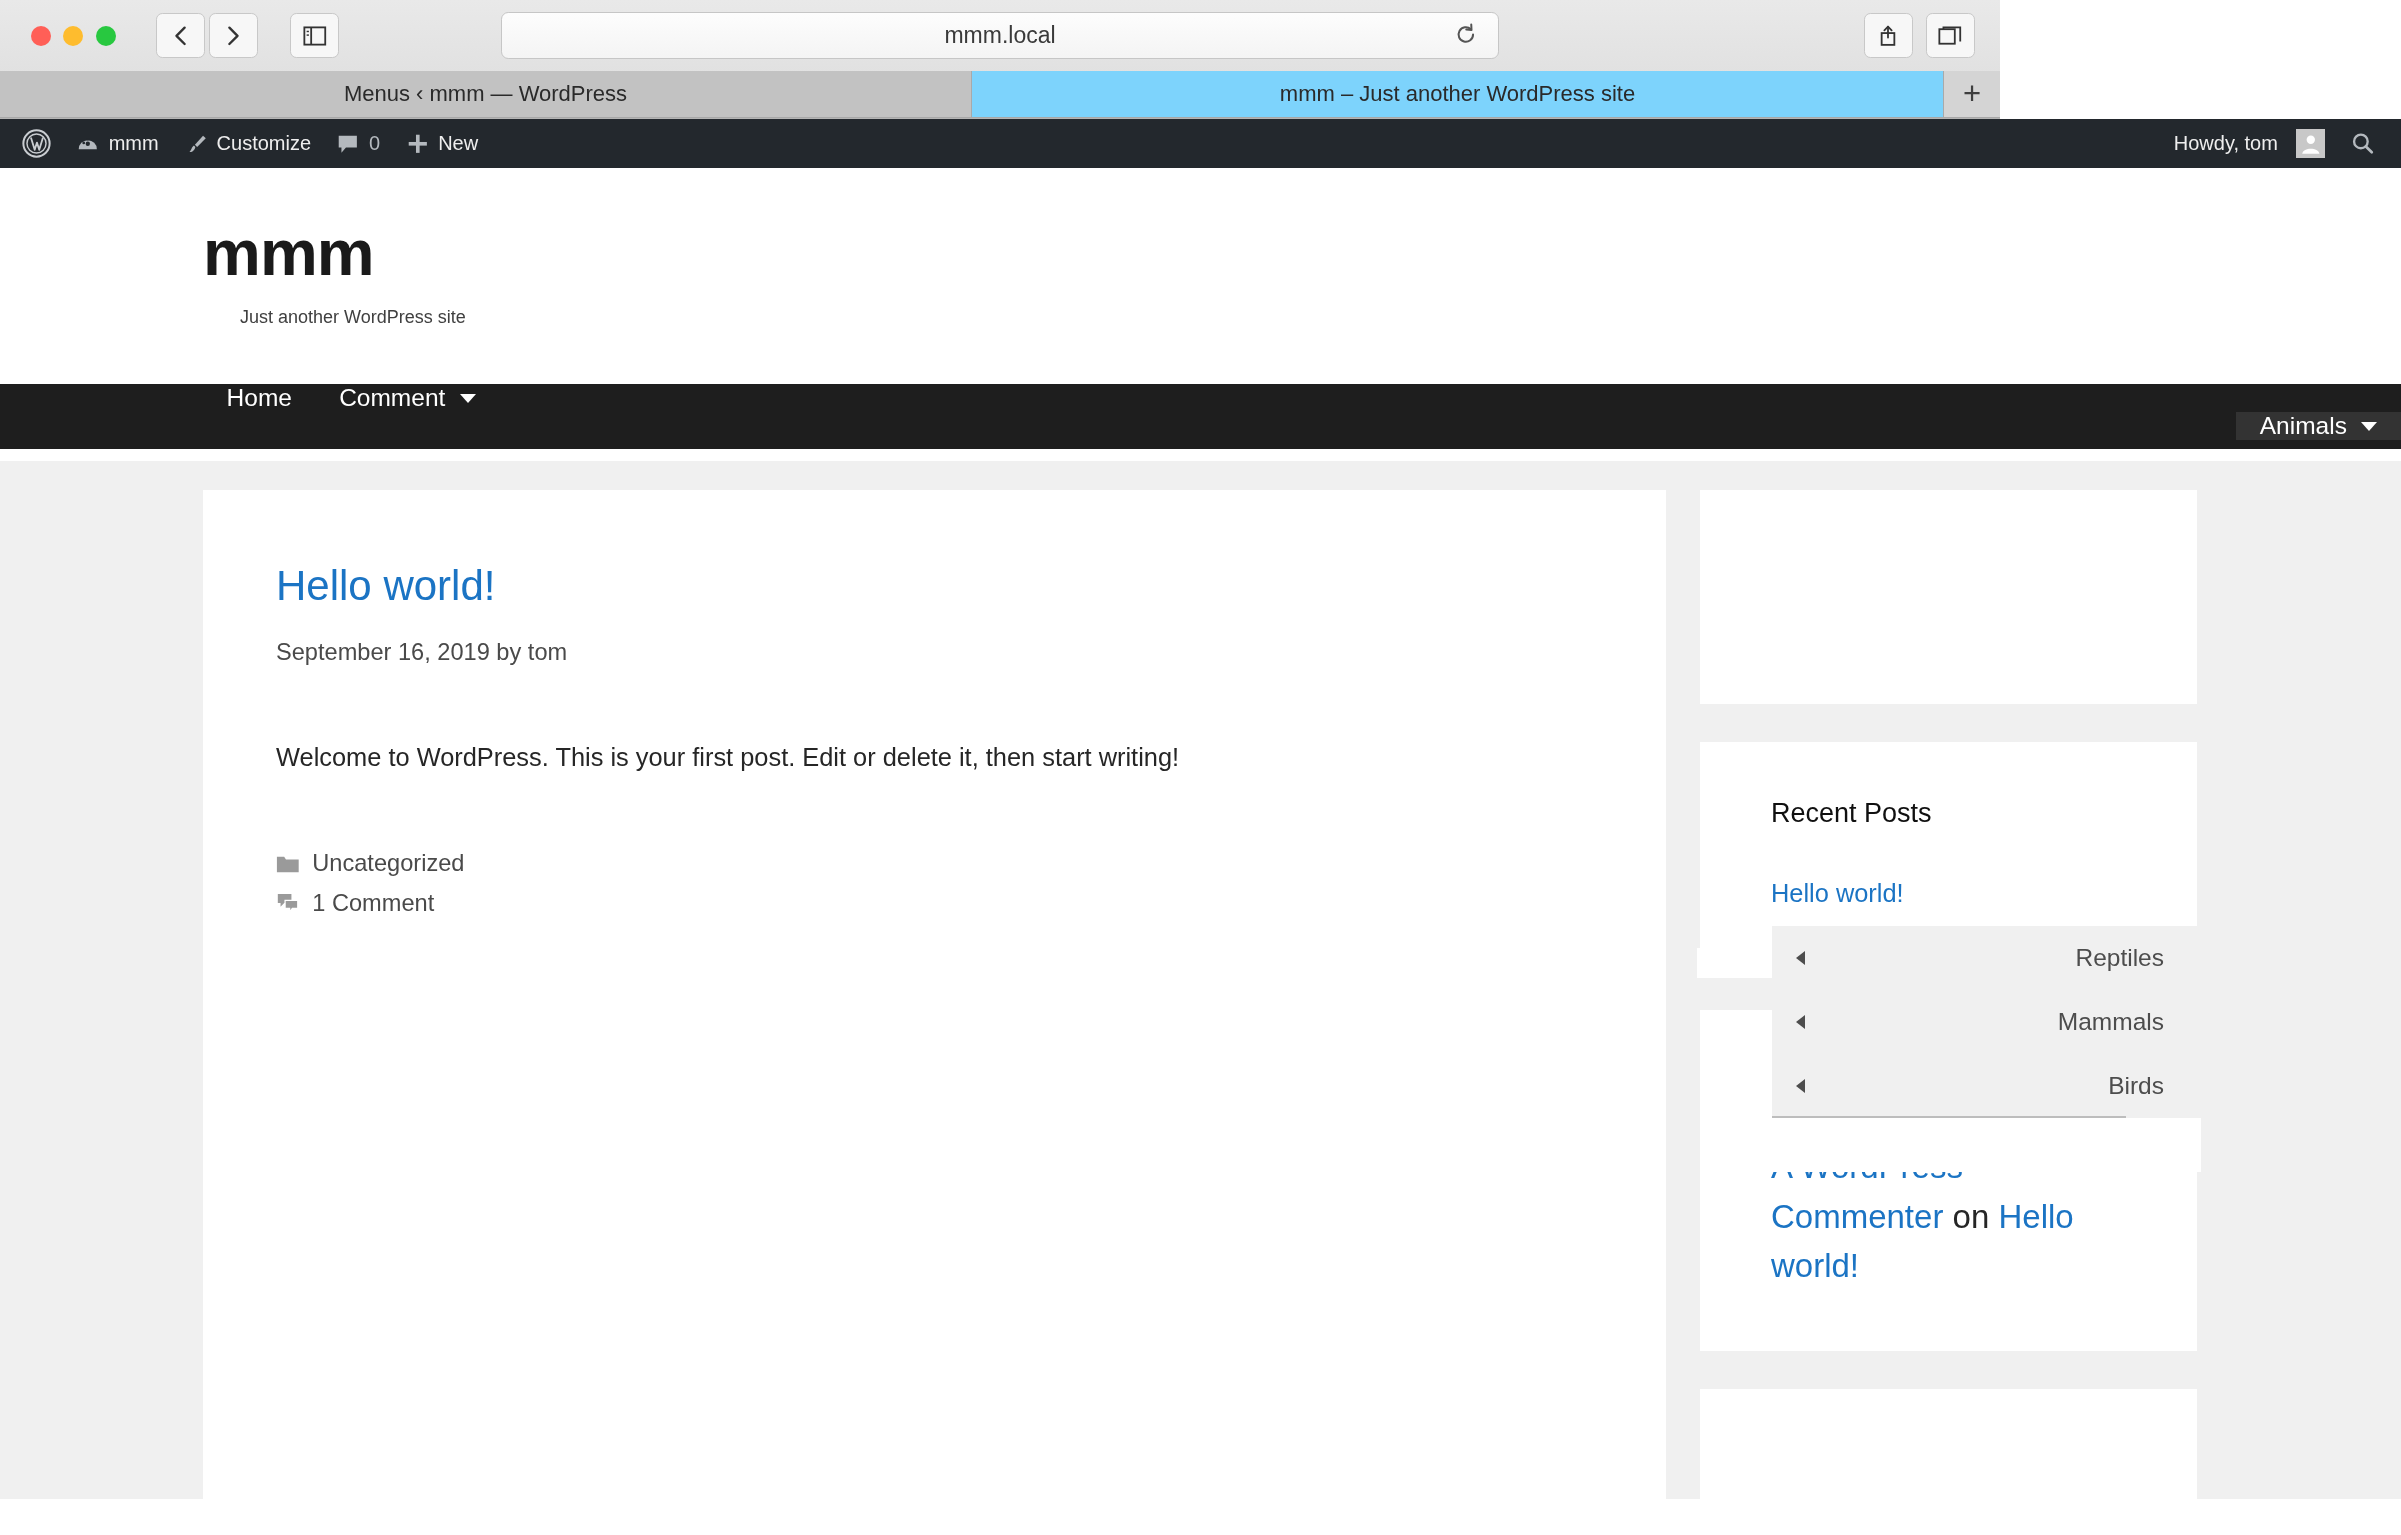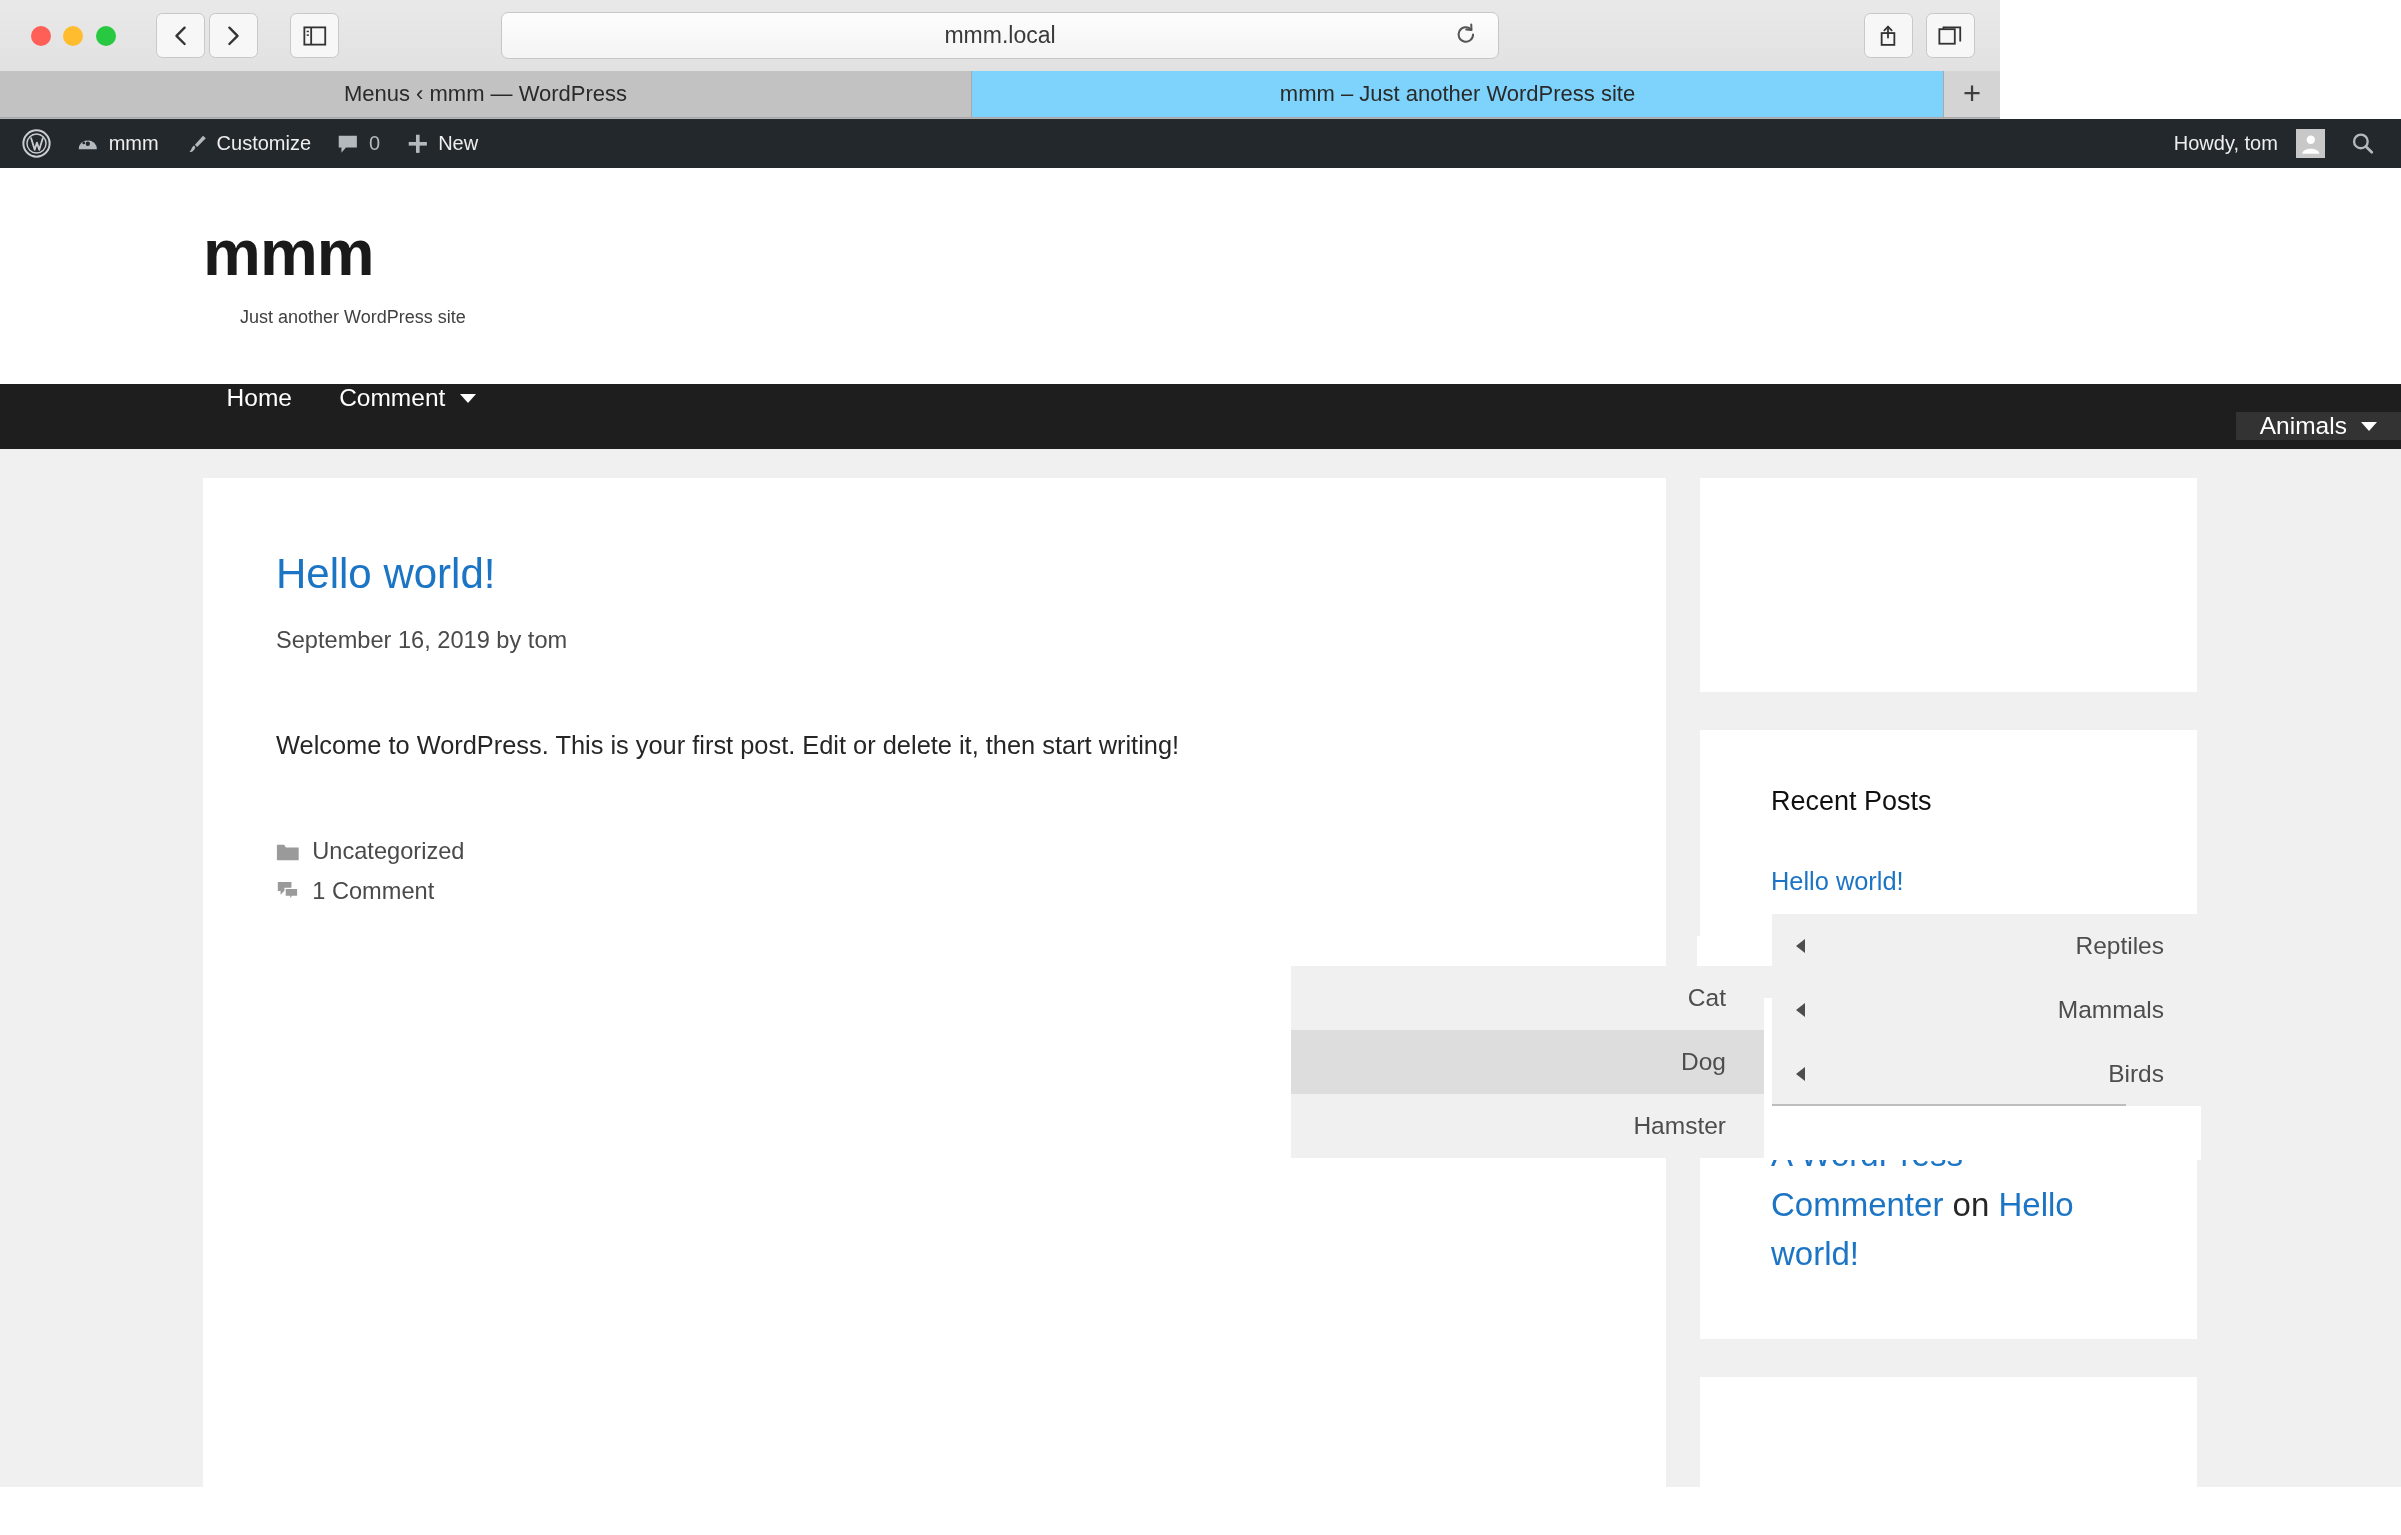--- a/index.html
+++ b/index.html
@@ -179,20 +179,21 @@
   
   .page-body {
     background: #f0f0f0;
     position: relative;
     height: 1038px;
   }
   .content-wrap {
     display: flex;
     padding: 29px 203px 0 203px;
     gap: 34px;
+    margin-top: 12px;
   }
   .post-card {
     width: 1463px;
     background: #ffffff;
     padding: 71px 73px 65px 73px;
   }
   .post-title {
     font-size: 42px;
     color: #1b74c4;
     font-weight: normal;
@@ -523,26 +524,15 @@
       <span class="caret-left"></span>
       <span>Mammals</span>
     </div>
     <div class="dd-item">
       <span class="caret-left"></span>
       <span>Birds</span>
     </div>
   </div>
   <div class="dd-underline"></div>
 
-  <div class="dropdown level2">
-    <div class="dd-item">
-      <span>Cat</span>
-    </div>
-    <div class="dd-item hovered">
-      <span>Dog</span>
-    </div>
-    <div class="dd-item">
-      <span>Hamster</span>
-    </div>
-  </div>
 
 </div>
 
 
 </body></html>

